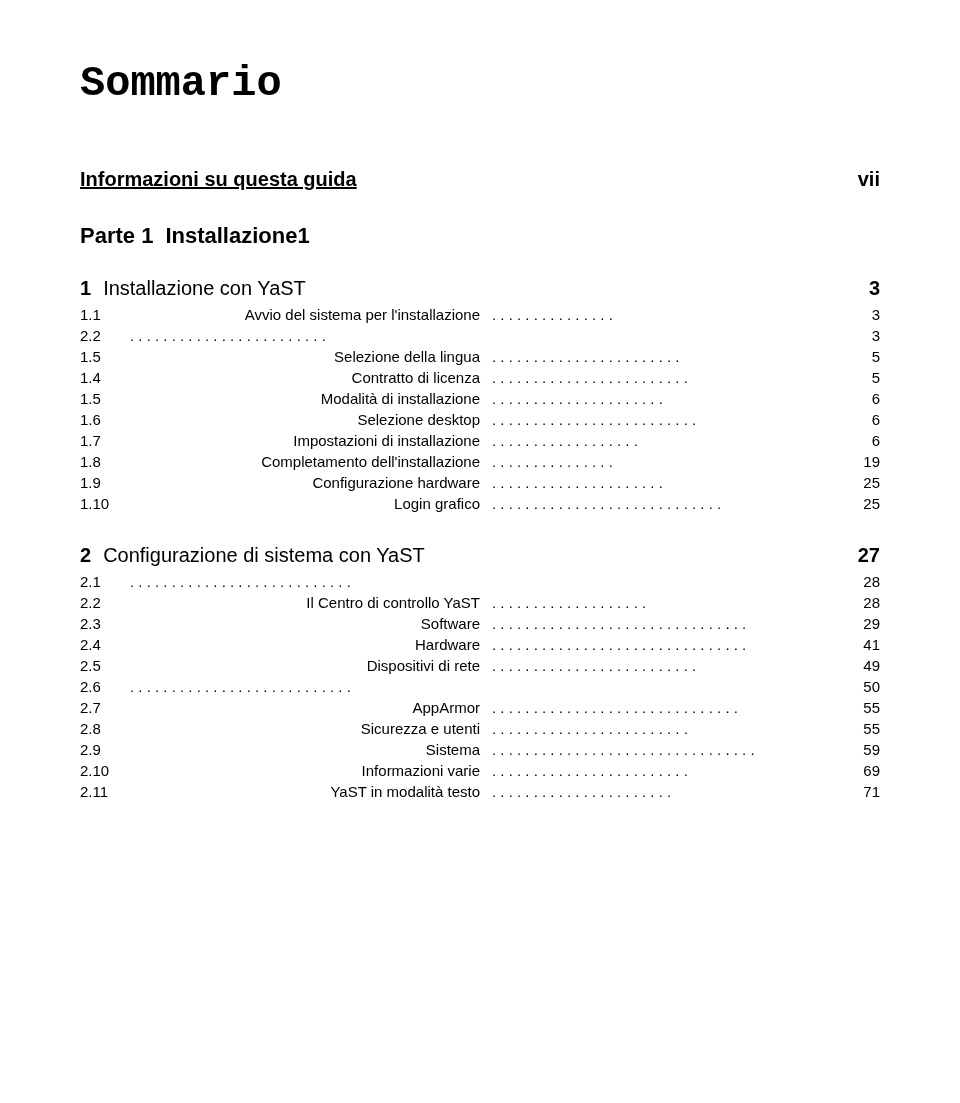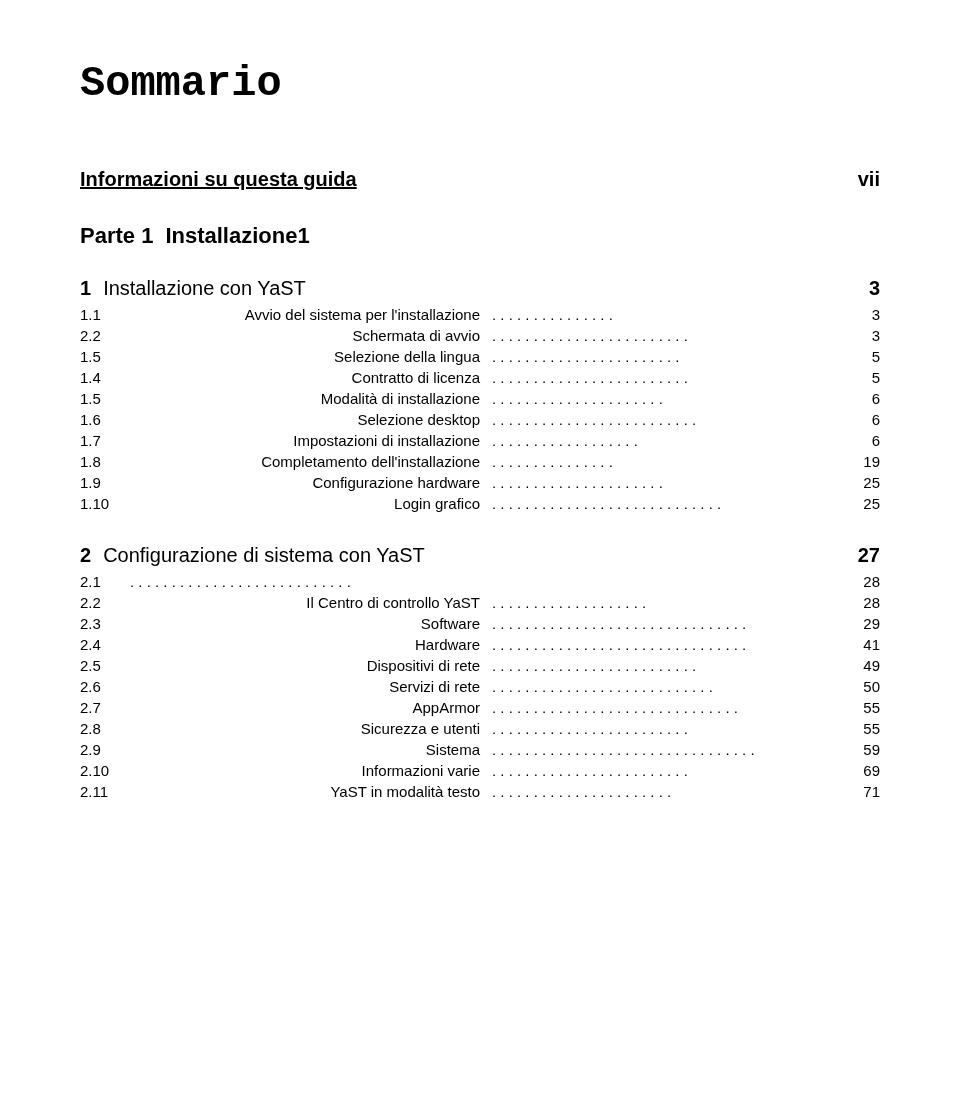--- a/index.html
+++ b/index.html
@@ -168,21 +168,20 @@
       <div class="entry-left">
         <span class="entry-num">1.1</span>
         <span class="entry-text">Avvio del sistema per l'installazione</span>
         <span class="dots">. . . . . . . . . . . . . . .</span>
       </div>
       <span class="entry-page">3</span>
     </div>
     <div class="toc-entry">
       <div class="entry-left">
         <span class="entry-num">2.2</span>
-        <span class="entry-text">Schermata di avvio</span>
         <span class="dots">. . . . . . . . . . . . . . . . . . . . . . . .</span>
       </div>
       <span class="entry-page">3</span>
     </div>
     <div class="toc-entry">
       <div class="entry-left">
         <span class="entry-num">1.5</span>
         <span class="entry-text">Selezione della lingua</span>
         <span class="dots">. . . . . . . . . . . . . . . . . . . . . . .</span>
       </div>
@@ -290,21 +289,20 @@
       <div class="entry-left">
         <span class="entry-num">2.5</span>
         <span class="entry-text">Dispositivi di rete</span>
         <span class="dots">. . . . . . . . . . . . . . . . . . . . . . . . .</span>
       </div>
       <span class="entry-page">49</span>
     </div>
     <div class="toc-entry">
       <div class="entry-left">
         <span class="entry-num">2.6</span>
-        <span class="entry-text">Servizi di rete</span>
         <span class="dots">. . . . . . . . . . . . . . . . . . . . . . . . . . .</span>
       </div>
       <span class="entry-page">50</span>
     </div>
     <div class="toc-entry">
       <div class="entry-left">
         <span class="entry-num">2.7</span>
         <span class="entry-text">AppArmor</span>
         <span class="dots">. . . . . . . . . . . . . . . . . . . . . . . . . . . . . .</span>
       </div>

